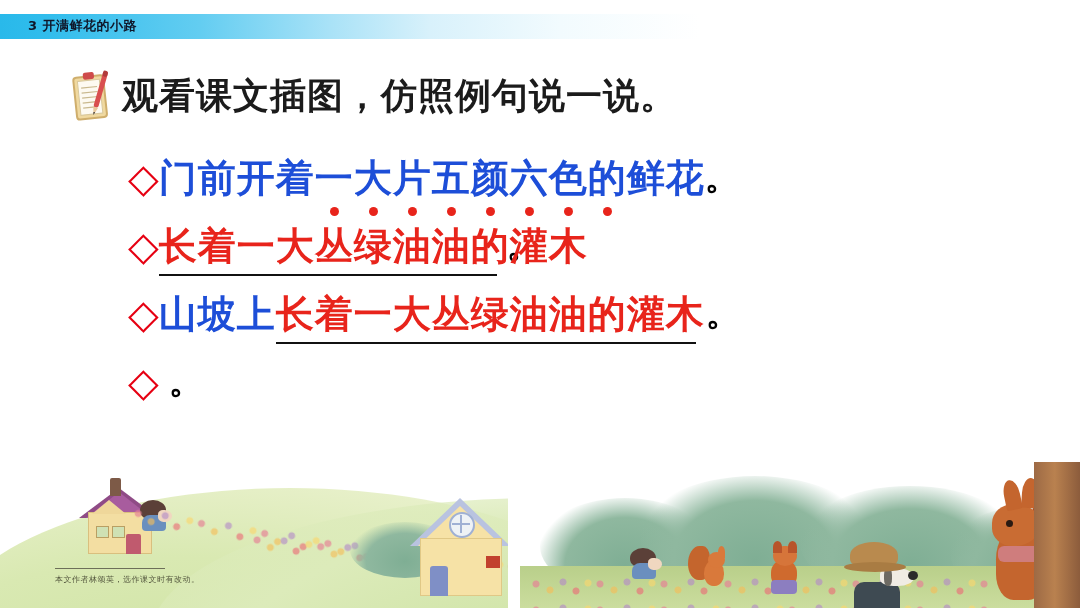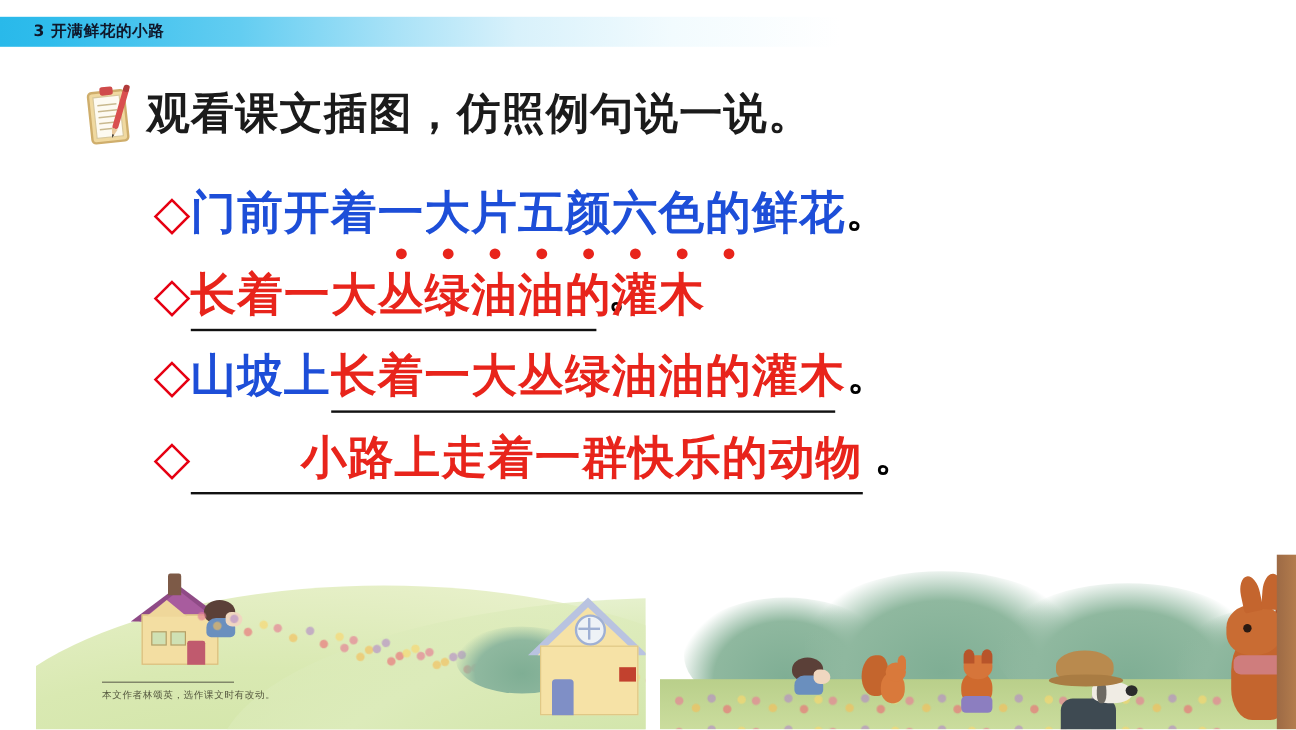--- a/index.html
+++ b/index.html
@@ -146,21 +146,20 @@
     left: 0;
     top: 462px;
     width: 1080px;
     height: 146px;
   }
   .illus {
     position: absolute;
     top: 0;
     height: 146px;
     overflow: hidden;
-    margin-left: 30px;
   }
   .illus-left  { left: 0px;   width: 508px; }
   .illus-right { left: 520px; width: 560px; }
 
   
   .sky { position: absolute; inset: 0; background: #ffffff; }
   .hill-l {
     position: absolute; left: -60px; bottom: -70px;
     width: 700px; height: 190px;
     background: radial-gradient(ellipse at 35% 100%, #cfe3a4 0%, #d9e9b2 45%, #e7f0c9 75%, rgba(236,243,214,0) 100%);
@@ -463,23 +462,20 @@
     <span class="blank" style="width:420px">
       <span class="cn-red">长着一大丛绿油油的灌木</span>
     </span>
     <span class="gap"></span>
     <span class="period">。</span>
   </div>
 
   <div class="line">
     <span class="diamond">◇</span>
     <span class="cn-black"></span>
-    <span class="blank" style="width:560px">
-      <span class="cn-red">小路上走着一群快乐的动物</span>
-    </span>
     <span class="gap"></span>
     <span class="period">。</span>
   </div>
 
 </div>
 
 <div class="illustrations">
 
   <div class="illus illus-left">
     <div class="sky"></div>

